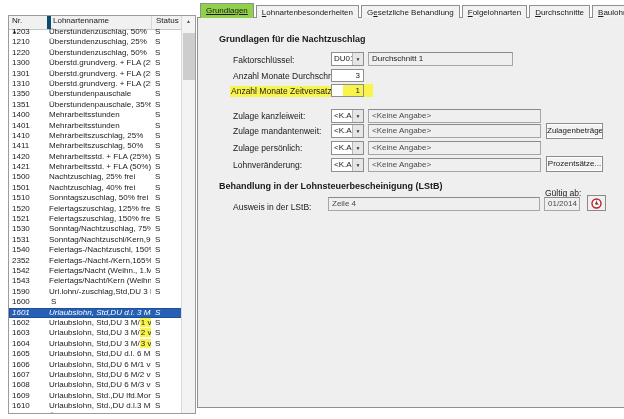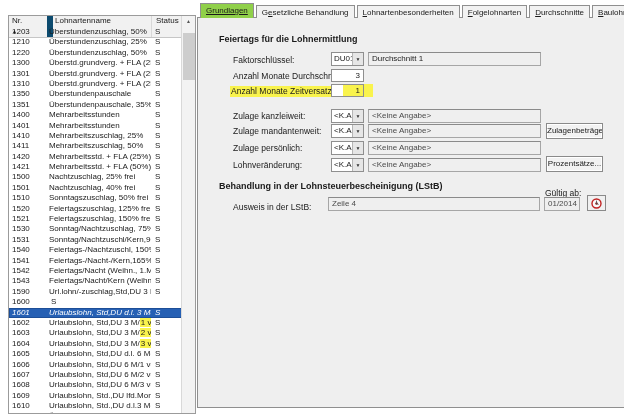--- a/index.html
+++ b/index.html
@@ -7,25 +7,25 @@
     --highlight:#f9f34d; --tab-active:#90d04a;
     --panel-bg:#efefef; --border:#9b9b9b; --text:#1a1a1a;
   }
   *{box-sizing:border-box;margin:0;padding:0;}
   body{background:#fff;font-family:"Liberation Sans","DejaVu Sans",sans-serif;color:var(--text);}
   .canvas{position:relative;width:624px;height:419px;background:#fff;overflow:hidden;}
 
   
   .lohnart-table{position:absolute;left:8px;top:15px;width:188px;height:399px;
     border:1px solid var(--border);background:#fff;overflow:hidden;}
-  .thead{display:flex;height:22px;background:#f1f1f1;border-bottom:1px solid #c6c6c6;
+  .thead{display:flex;height:14px;background:#f1f1f1;border-bottom:1px solid #c6c6c6;
     font-size:8px;line-height:10px;}
   .thead span{display:block;}
   .h-nr{width:38px;padding-left:3px;display:flex;align-items:center;gap:2px;}
-  .h-name{width:104px;padding-left:2px;border-left:6px solid #0c4a6e;}
+  .h-name{width:104px;padding-left:2px;border-left:4px solid #0c4a6e;}
   .h-st{width:31px;padding-left:4px;border-left:1px solid #d8d8d8;}
   .sort{font-size:5px;line-height:10px;}
   .tbody{position:absolute;left:0;top:11px;width:173px;bottom:0;overflow:hidden;}
   .trow{display:flex;height:10.4px;font-size:8px;line-height:10.4px;white-space:nowrap;}
   .trow .c-nr{width:38px;padding-left:3px;overflow:hidden;}
   .trow .c-name{width:104px;padding-left:2px;overflow:hidden;}
   .trow .c-st{width:31px;padding-left:4px;}
   .trow.sel{background:var(--selection);color:#fff;outline:1px solid var(--selection-border);outline-offset:-1px;font-style:italic;}
   .trow.partial{height:4px;overflow:hidden;}
   .hl{background:var(--highlight);padding:0 1px;}
@@ -186,21 +186,21 @@
           <span class="c-nr">1531</span>
           <span class="c-name">Sonntag/Nachtzuschl/Kern,90%fr</span>
           <span class="c-st">S</span>
         </div>
         <div class="trow">
           <span class="c-nr">1540</span>
           <span class="c-name">Feiertags-/Nachtzuschl, 150% fr</span>
           <span class="c-st">S</span>
         </div>
         <div class="trow">
-          <span class="c-nr">1541</span>
+          <span class="c-nr">2352</span>
           <span class="c-name">Feiertags-/Nacht-/Kern,165%fr</span>
           <span class="c-st">S</span>
         </div>
         <div class="trow">
           <span class="c-nr">1542</span>
           <span class="c-name">Feiertags/Nacht (Weihn., 1.Mai)</span>
           <span class="c-st">S</span>
         </div>
         <div class="trow">
           <span class="c-nr">1543</span>
@@ -273,37 +273,37 @@
         </div>
       </div>
     <div class="vscroll">
       <div class="sb-btn"><span>▲</span></div>
       <div class="sb-thumb"></div>
     </div>
   </div>
 
   <div class="tab-bar">
       <div class="tab active"><span class="tab-u">Grundlagen</span></div>
+      <div class="tab"><span class="tab-u">L</span>ohnartenbesonderheiten</div>
       <div class="tab">G<span class="tab-u">e</span>setzliche Behandlung</div>
-      <div class="tab"><span class="tab-u">L</span>ohnartenbesonderheiten</div>
       <div class="tab"><span class="tab-u">F</span>olgelohnarten</div>
       <div class="tab"><span class="tab-u">D</span>urchschnitte</div>
       <div class="tab"><span class="tab-u">B</span>aulohn</div>
     </div>
 
   <div class="panel">
 
-    <div class="abs sec-title" style="left:21px;top:16px;">Feiertags für die Lohnermittlung</div>
+    <div class="abs sec-title" style="left:21px;top:16px;">Grundlagen für die Nachtzuschlag</div>
 
     <div class="abs flabel" style="left:35px;top:37px;">Faktorschlüssel:</div>
     <div class="abs combo" style="left:133px;top:34px;width:33px;">
       <span class="combo-val">DU01</span>
       <span class="combo-btn">▼</span>
     </div>
-    <div class="abs ro-field dark" style="left:170px;top:34px;width:173px;height:14px;">Durchschnitt 1</div>
+    <div class="abs ro-field dark" style="left:170px;top:34px;width:145px;height:14px;">Durchschnitt 1</div>
 
     <div class="abs flabel" style="left:35px;top:53px;">Anzahl Monate Durchschnitt:</div>
     <div class="abs num-input" style="left:133px;top:51px;width:33px;height:13px;">3</div>
 
     <div class="abs flabel yellow" style="left:32px;top:68px;">Anzahl Monate Zeitversatz:</div>
     <div class="num-wrap" style="left:133px;top:66px;width:33px;height:13px;">
       <div class="zv-white"></div>
       <div class="zv-yellow"></div>
       <div class="zv-border">1</div>
     </div>

